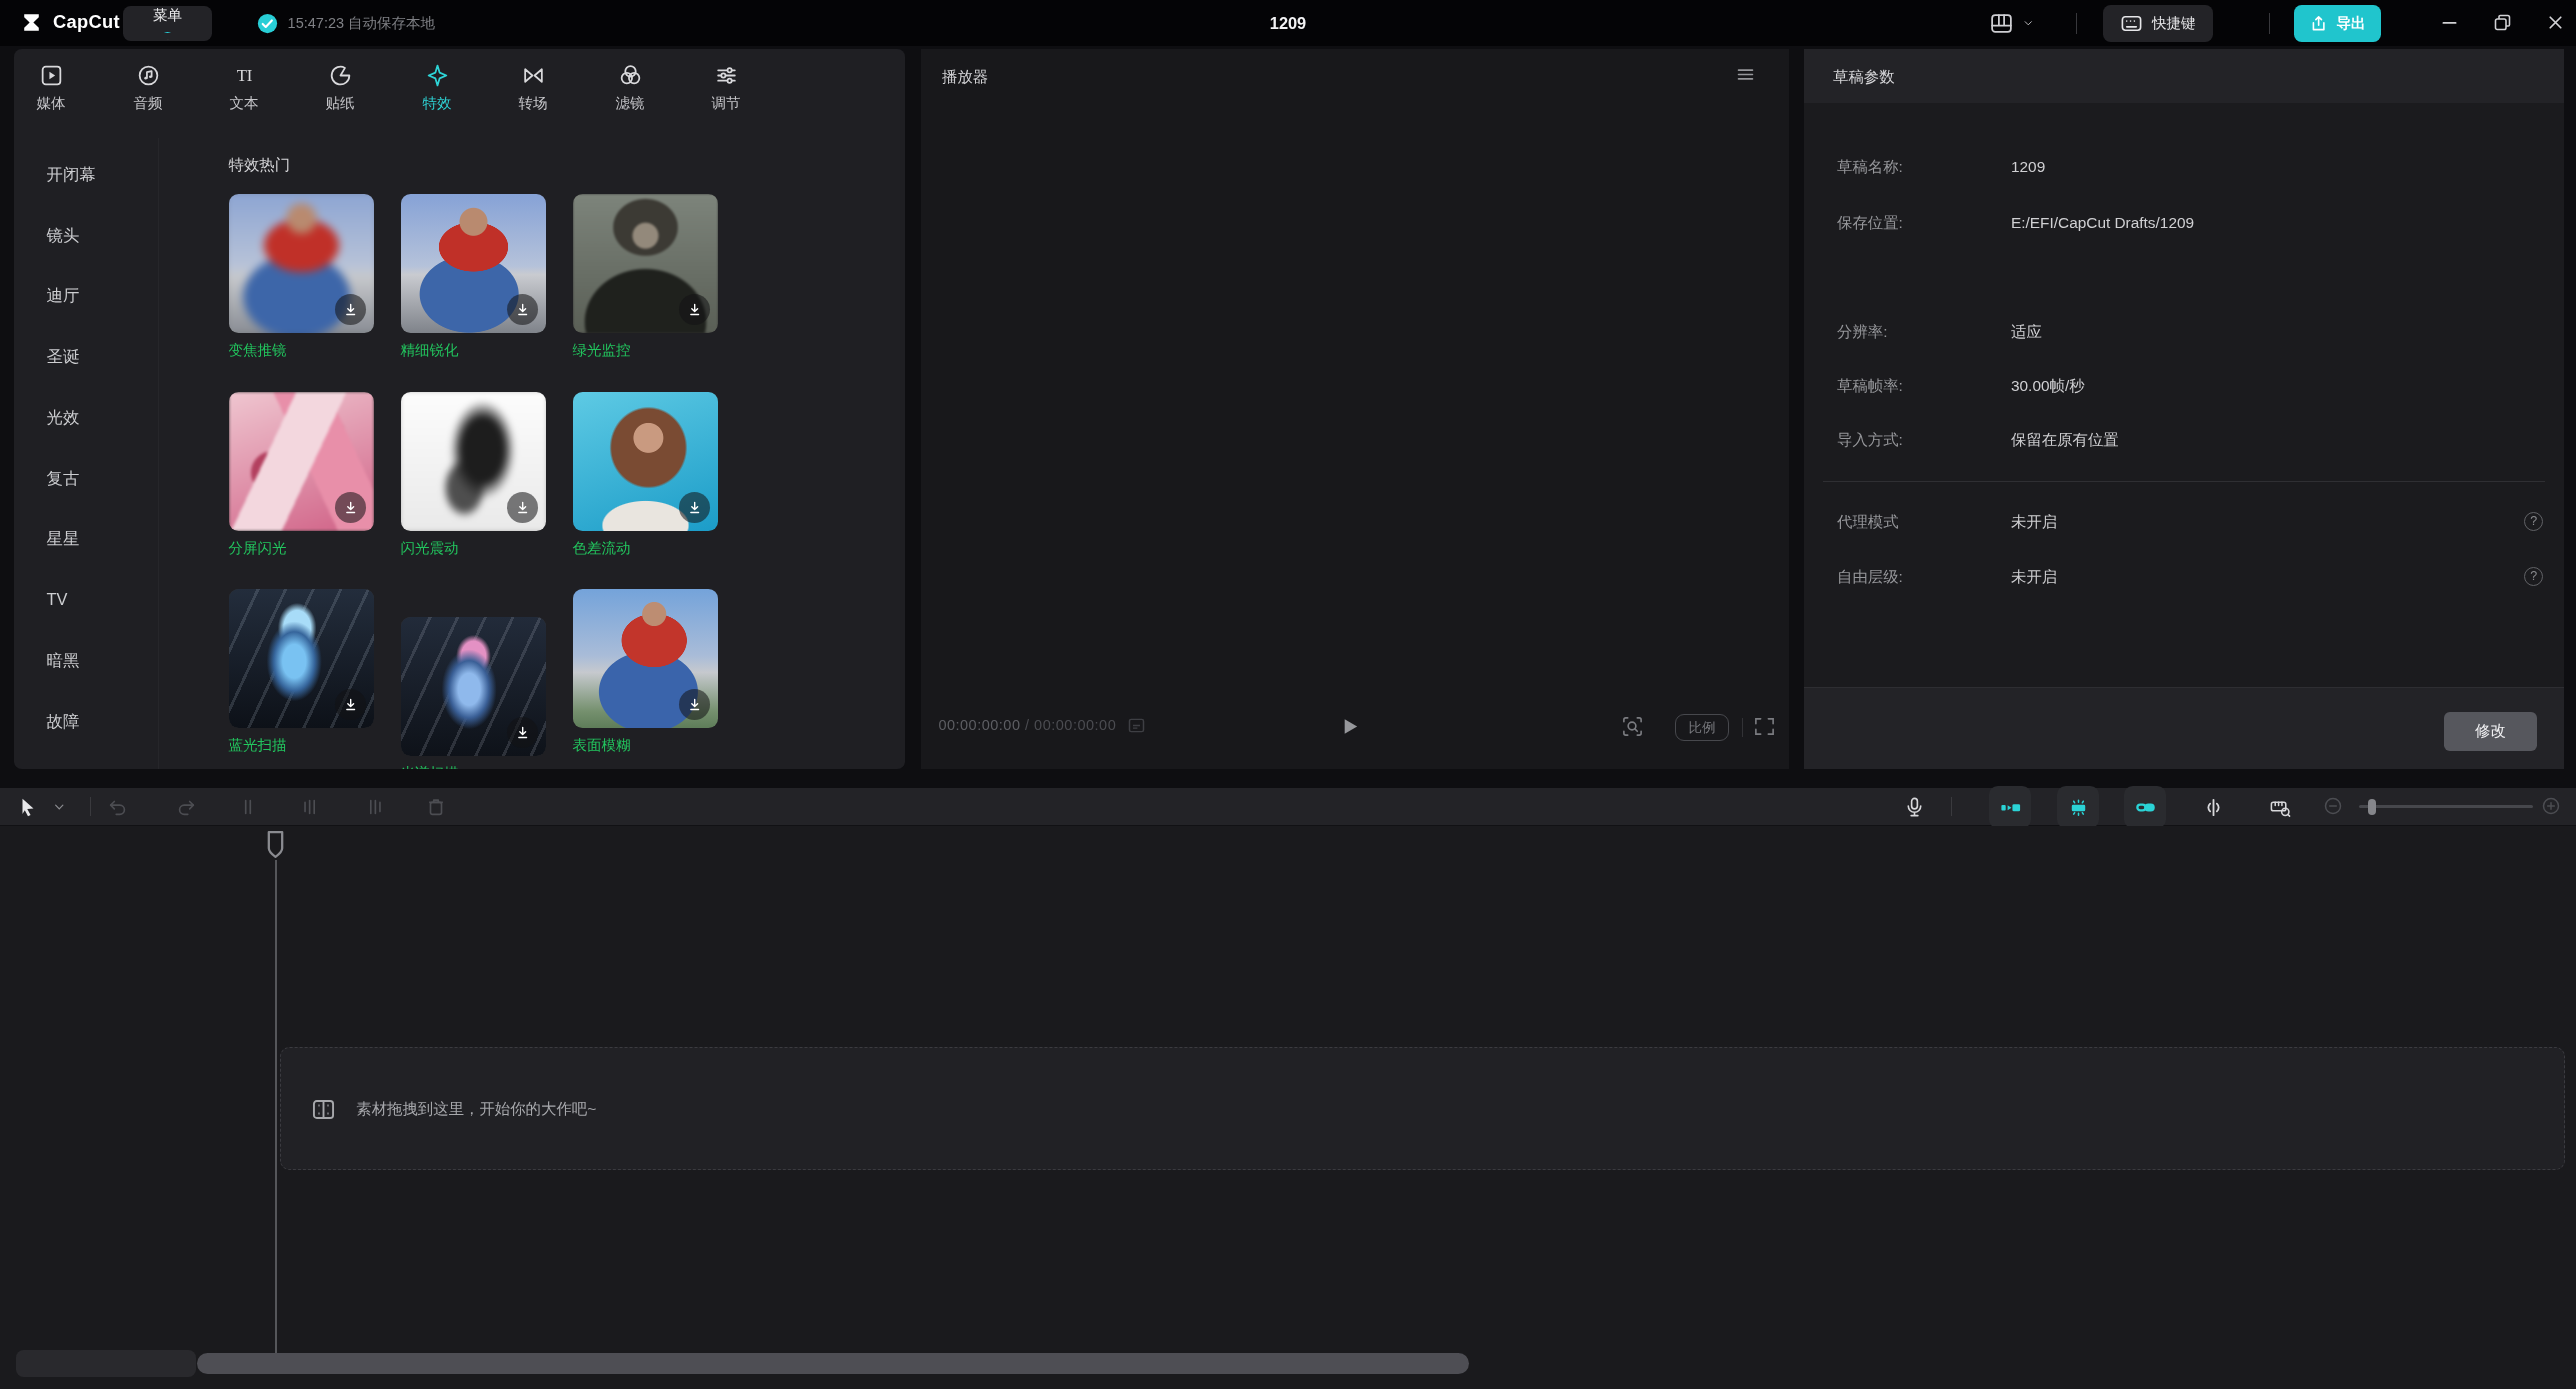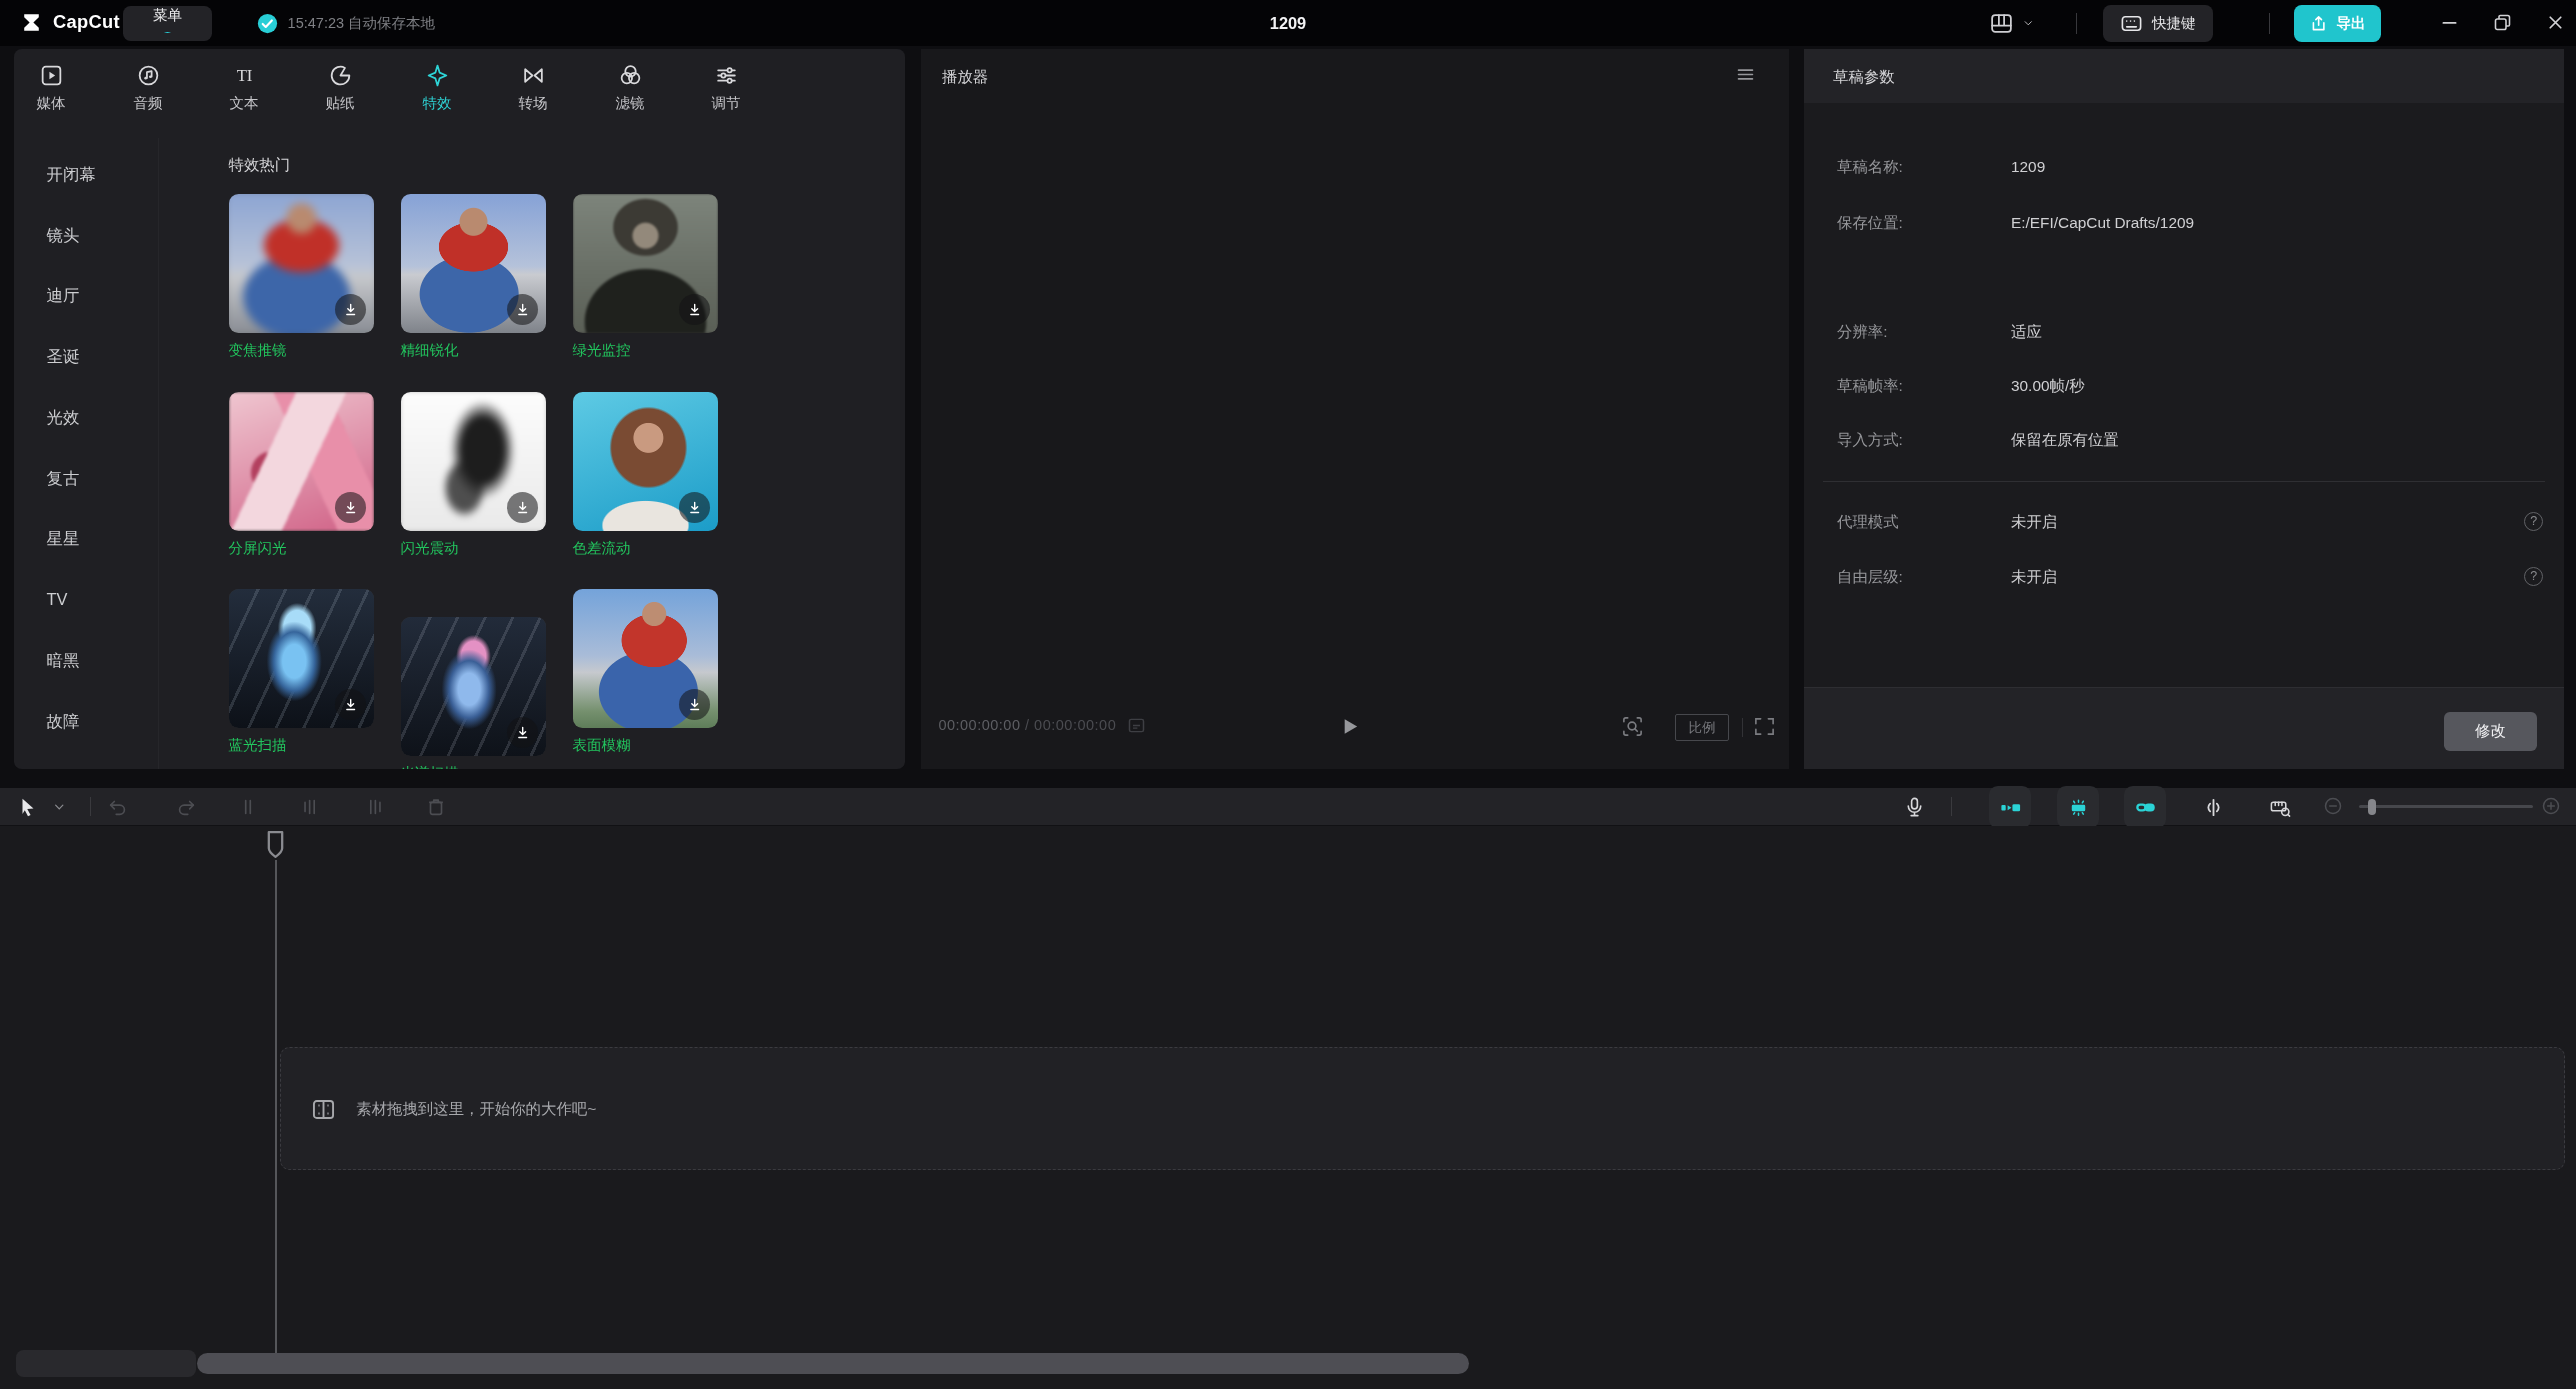--- a/index.html
+++ b/index.html
@@ -95,21 +95,21 @@
       linear-gradient(180deg,#74a3da 0%,#a9bcd8 48%,#c6c9ce 60%,#75906e 88%,#5e7d59 100%); }
 
   
   #player-title { left:21px; top:18.3px; font-size:15.4px; color:#d2d2d5; }
   #player-menu { right:33px; top:15.4px; color:#96979b; }
   #timecode { left:17.4px; top:668px; font-size:14.5px; letter-spacing:0.5px; color:#5d5e63; }
   #timecode .total { color:#4b4c51; }
   #quality-ic { left:205px; top:666px; color:#3e3f44; }
   #play-btn { left:417px; top:666px; color:#96979b; }
   #focus-ic { left:700px; top:666px; color:#7b7c81; }
-  #ratio-btn { left:754px; top:665px; width:54px; height:27px; border:1px solid #47484d; border-radius:2px;
+  #ratio-btn { left:754px; top:665px; width:54px; height:27px; border:1px solid #47484d; border-radius:9px;
                color:#7b7c81; font-size:13.5px; display:flex; align-items:center; justify-content:center; }
   #pl-div { left:821px; top:669px; width:1px; height:19.3px; background:#323236; }
   #fullscreen-ic { left:832px; top:666px; color:#7b7c81; }
 
   
   #rp-header { left:0; top:0; width:760px; height:54px; background:#232327; }
   #rp-title { left:29px; top:18.3px; font-size:15.4px; color:#d6d6d9; }
   .prow { height:25px; line-height:25px; font-size:15.4px; }
   .prow .k { position:absolute; left:33px; color:#96979b; }
   .prow .v { position:absolute; left:207px; color:#d0d0d3; }

